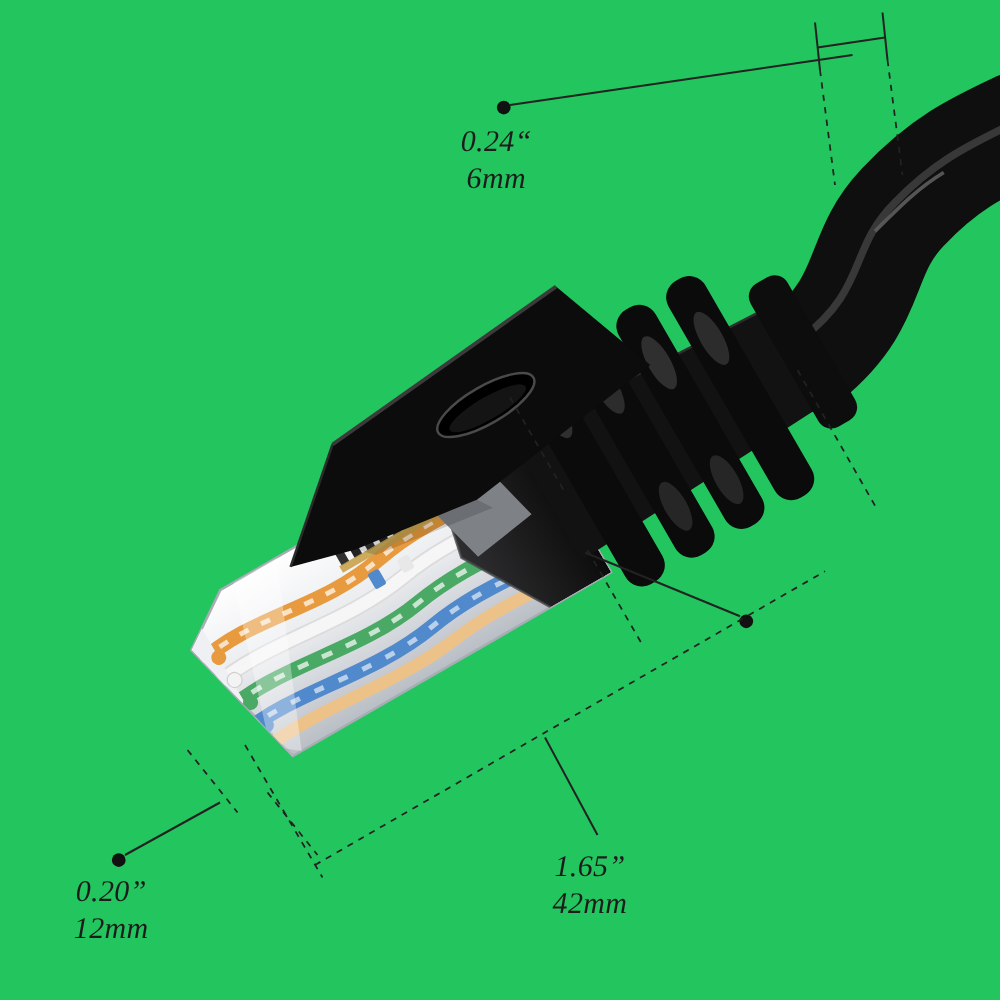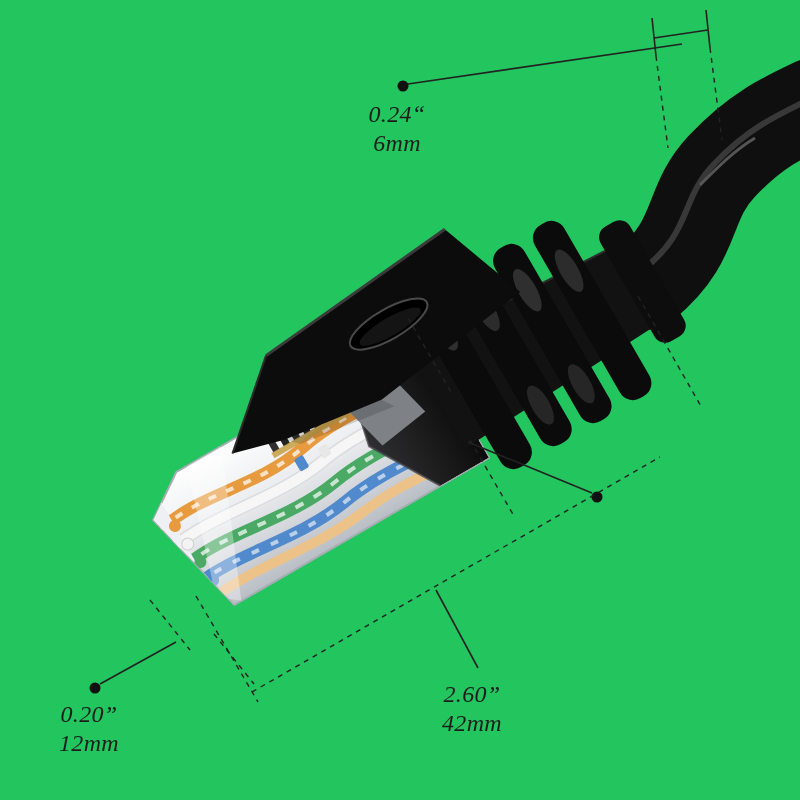--- a/index.html
+++ b/index.html
@@ -157,21 +157,21 @@
     </g>
   </svg>
 
   <div class="ann" style="left:397px;top:100px;">
     <div>0.24“</div>
     <div>6mm</div>
   </div>
 
 
   <div class="ann" style="left:472px;top:680px;">
-    <div>2.60”</div>
+    <div>1.65”</div>
     <div>42mm</div>
   </div>
 
   <div class="ann" style="left:89px;top:700px;">
     <div>0.20”</div>
     <div>12mm</div>
   </div>
 
 </div>
 

